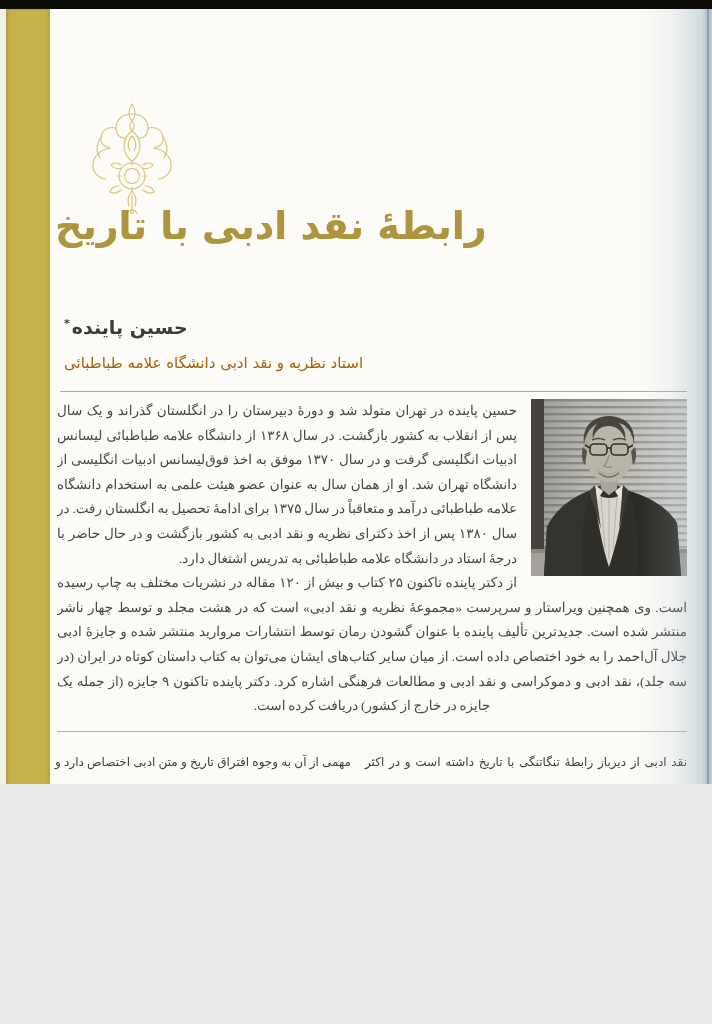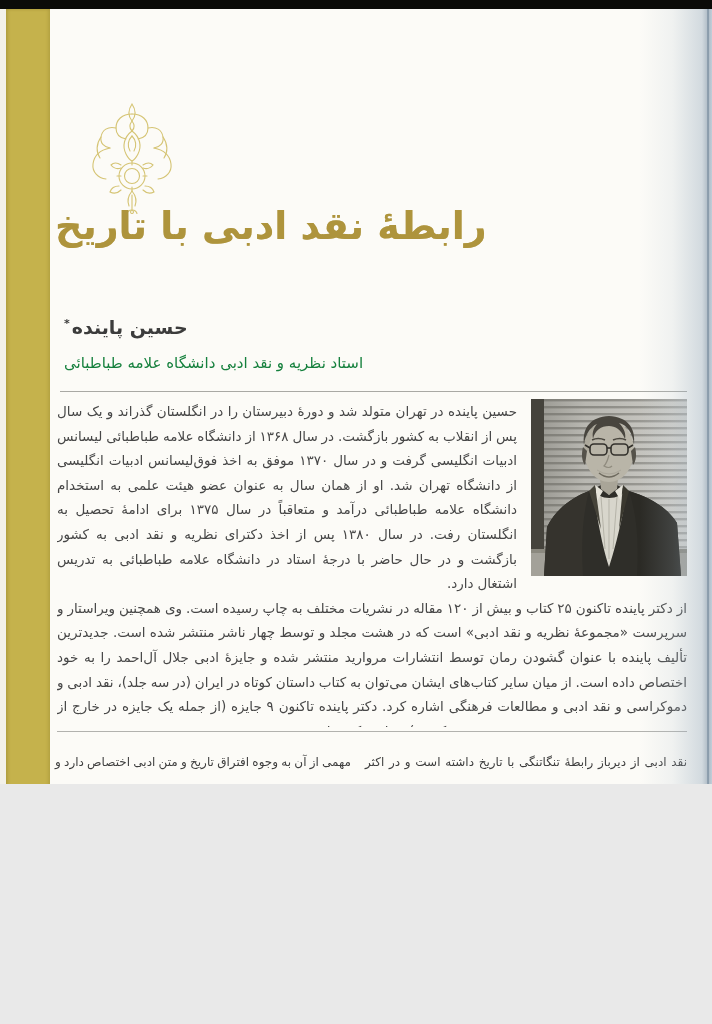--- a/index.html
+++ b/index.html
@@ -30,31 +30,31 @@
 
   .title{
     position:absolute;left:55px;top:204px;margin:0;direction:rtl;white-space:nowrap;
     font-size:38px;font-weight:700;color:var(--title-gold);letter-spacing:0;
     text-shadow:0 0 .5px rgba(174,148,60,.55);
   }
   .author{position:absolute;left:64px;top:316px;direction:rtl;right:auto;
     font-size:19px;font-weight:700;color:#3c3c3c;white-space:nowrap;text-align:right;}
   .author sup{font-size:11px;font-weight:700;margin-right:2px;}
   .affil{position:absolute;left:64px;top:354px;direction:rtl;white-space:nowrap;
-    font-size:15px;color:#15803d;}
+    font-size:15px;color:#a16207;}
 
   .rule{position:absolute;height:1px;background:var(--rule-gray);}
   .rule-top{left:60px;top:391px;width:627px;}
   .rule-mid{left:57px;top:731px;width:630px;background:#b2b2ae;}
   .rule-foot{left:88px;top:924px;width:558px;background:#8f8f8b;}
 
   .bio{position:absolute;left:57px;top:399px;width:630px;height:328px;overflow:hidden;
     direction:rtl;text-align:justify;font-size:13.5px;line-height:24.6px;color:#474747;
     word-spacing:-0.5px;}
-  .bio p{margin:0;}
+  .bio p{margin:0;font-family:Liberation Serif, serif;}
   .bio .p2{text-align-last:center;}
   .photo{float:right;width:156px;height:177px;margin:0 0 14px 14px;display:block;}
 
   .cols{position:absolute;left:55px;top:745px;width:632px;display:flex;gap:14px;direction:rtl;}
   .col{margin:0;font-size:12px;line-height:35px;text-align:justify;text-align-last:justify;
     color:#3e3e3e;word-spacing:-1px;}
   .colR{flex:0 0 322px;}
   .colL{flex:1 1 auto;}
 
   .speck{position:absolute;left:68px;top:916px;width:3px;height:6px;

